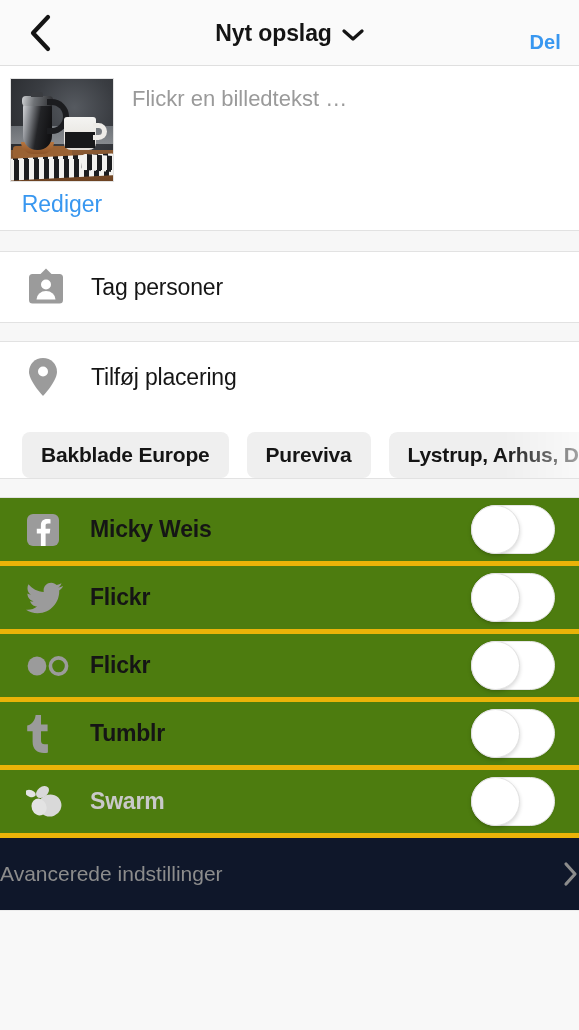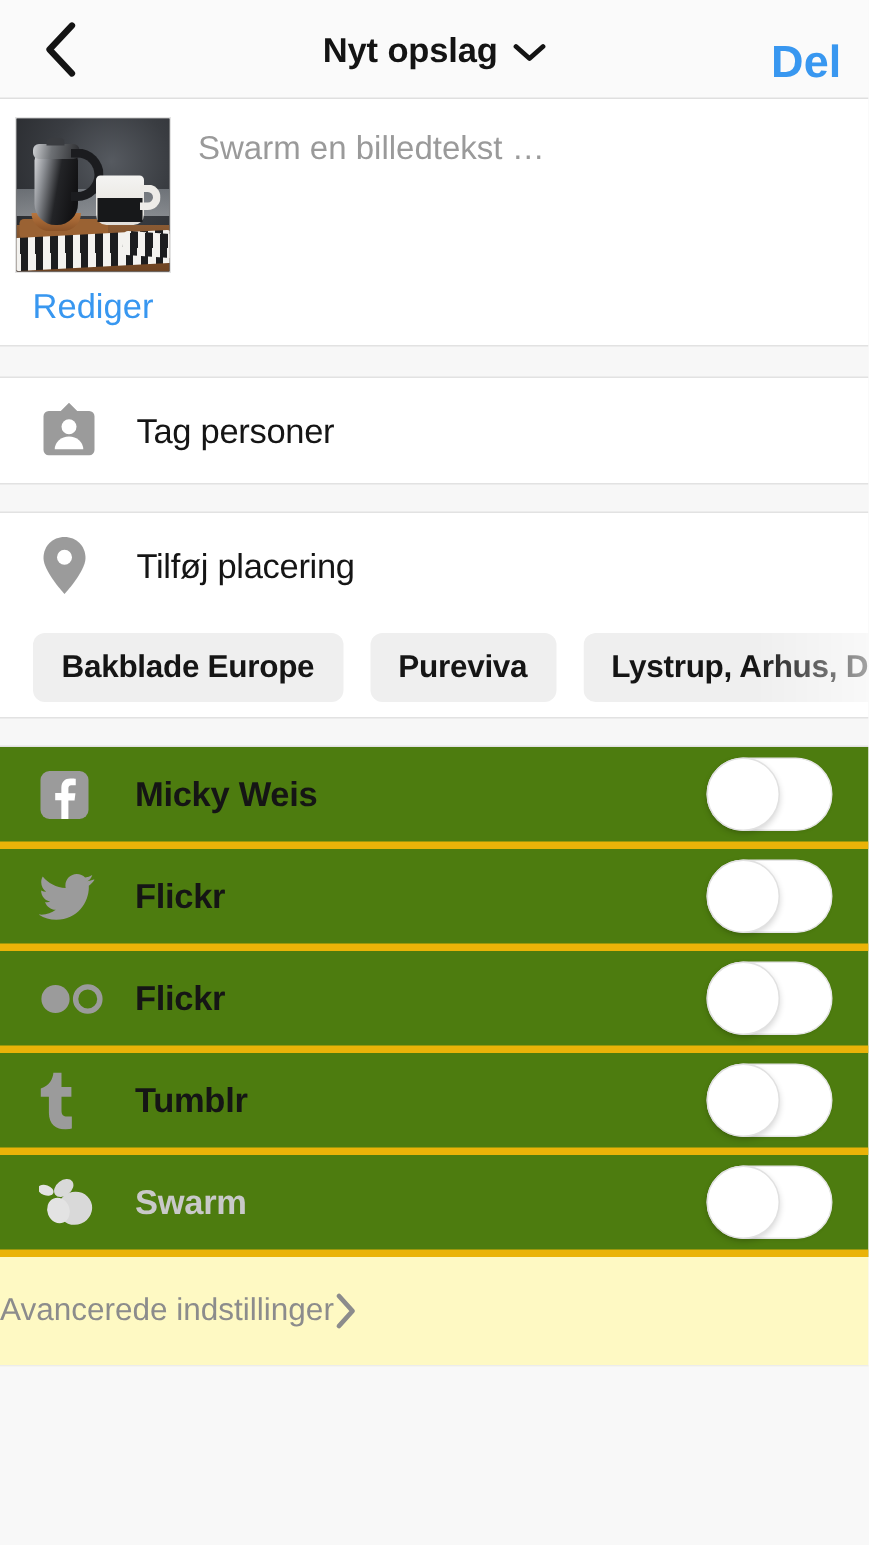--- a/index.html
+++ b/index.html
@@ -72,21 +72,21 @@
     display: block;
     margin-top: 3px;
   }
   .share-btn {
     position: absolute;
     right: 18px;
     top: 0;
     height: 84px;
     display: flex;
     align-items: center;
-    font-size: 30px;
+    font-size: 20px;
     font-weight: bold;
     color: #3897f0;
     cursor: pointer;
     letter-spacing: 0.1px;
   }
 
   
   .caption-block {
     background: #ffffff;
     display: flex;
@@ -300,21 +300,21 @@
   
   .chips-wrap {
     position: relative;
     background: #ffffff;
     height: 66px;
     flex: 0 0 66px;
     overflow: hidden;
   }
   .chips {
     display: flex;
-    align-items: center;
+    align-items: flex-end;
     height: 66px;
     padding-left: 22px;
     gap: 18px;
     white-space: nowrap;
   }
   .chip {
     background: #efefef;
     border-radius: 8px;
     padding: 11px 19px;
     font-size: 21px;
@@ -386,26 +386,26 @@
     height: 49px;
     border-radius: 50%;
     background: #ffffff;
     border: 1px solid #e1e1e1;
     box-shadow: 0 2px 4px rgba(0,0,0,0.16);
     box-sizing: border-box;
   }
 
   
   .advanced {
-    background: #fef9c3;
+    background: #0f172a;
     height: 72px;
     flex: 0 0 72px;
     display: flex;
     align-items: center;
-    justify-content: flex-start;
+    justify-content: space-between;
     cursor: pointer;
     border-bottom: 1px solid #ececec;
   }
   .advanced-label {
     font-size: 21px;
     color: #8c8c8c;
   }
   .filler {
     flex: 1 1 auto;
     background: #f8f8f8;
@@ -445,21 +445,21 @@
         <div class="ph-pot-lid"></div>
         <div class="ph-handle"></div>
         <div class="ph-cup"></div>
         <div class="ph-cup-band"></div>
         <div class="ph-cup-handle"></div>
         <div class="ph-cloth"></div>
         <div class="ph-cloth2"></div>
       </div>
       <div class="edit-link">Rediger</div>
     </div>
-    <div class="caption-input">Swarm en billedtekst …</div>
+    <div class="caption-input">Flickr en billedtekst …</div>
   </div>
 
   <div class="gap"></div>
 
   <div class="row tap-row">
     <span class="row-icon">
       <svg class="svg-icon" width="40" height="40" viewBox="0 0 40 40">
         <path d="M20 1.5 L25.5 7 H33.5 A3.5 3.5 0 0 1 37 10.5 V33 A3.5 3.5 0 0 1 33.5 36.5 H6.5 A3.5 3.5 0 0 1 3 33 V10.5 A3.5 3.5 0 0 1 6.5 7 H14.5 Z" fill="#9b9b9b"></path>
         <circle cx="20" cy="17.5" r="5" fill="#ffffff"></circle>
         <path d="M10.5 32.5 a9.5 8.5 0 0 1 19 0 Z" fill="#ffffff"></path>

